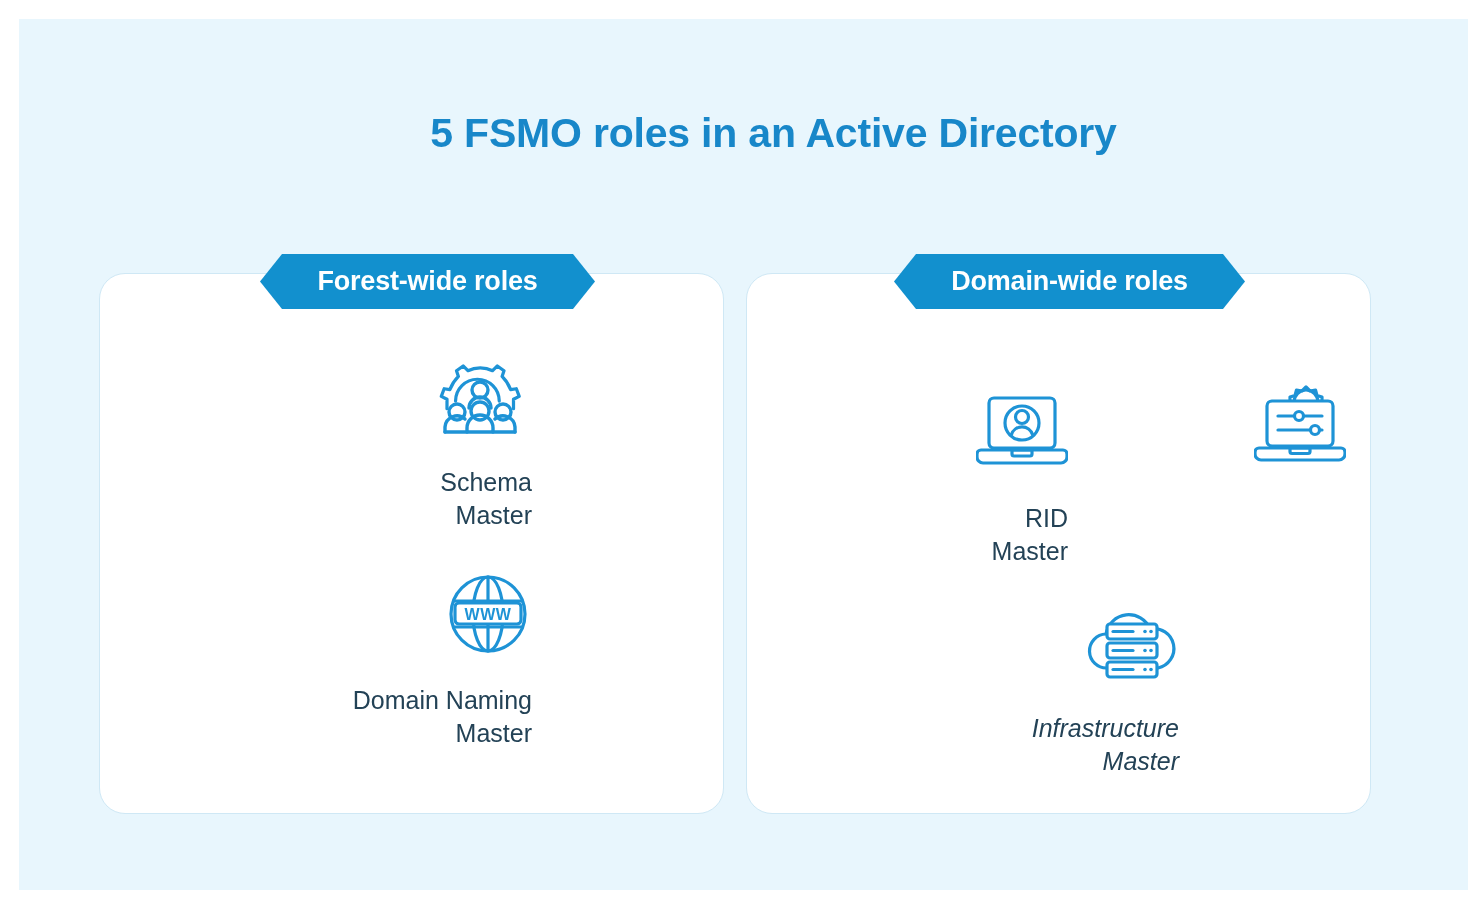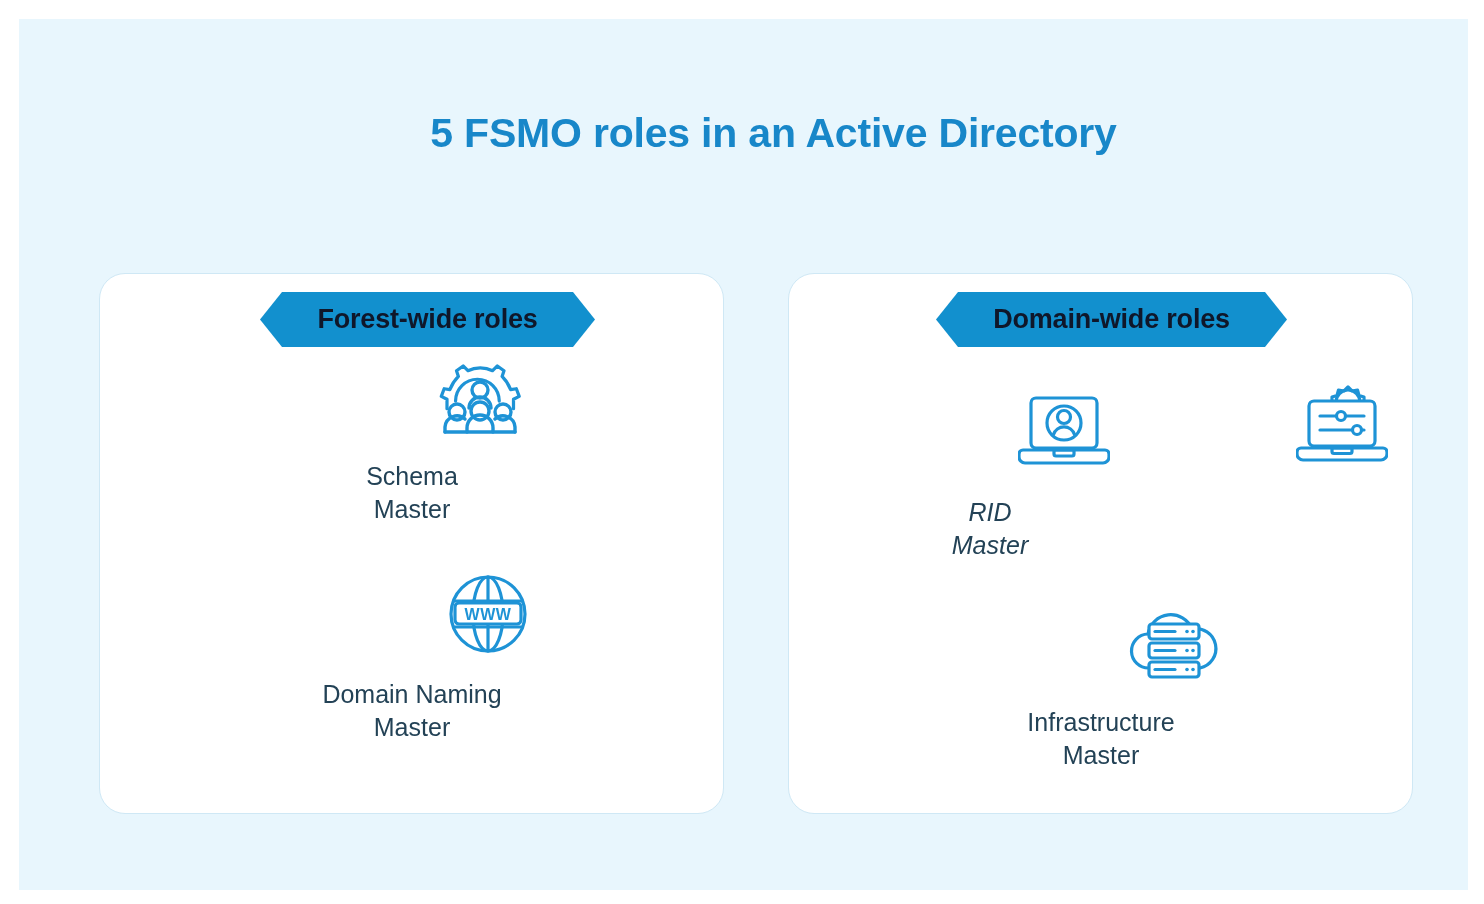--- a/index.html
+++ b/index.html
@@ -41,21 +41,21 @@
   }
 
   
   .group {
     position: absolute;
     top: 235px;
     width: 625px;
     height: 560px;
   }
   #group-forest { left: 80px; }
-  #group-domain { left: 769px; }
+  #group-domain { left: 727px; }
 
   .card {
     position: absolute;
     left: 0;
     top: 19px;
     width: 625px;
     height: 541px;
     background: #ffffff;
     border: 1.5px solid #cfe8f5;
     border-radius: 26px;
@@ -66,58 +66,58 @@
   .banner {
     position: absolute;
     top: 0;
     height: 55px;
     background: #1290ce;
     -webkit-clip-path: polygon(22px 0, 100% 0, calc(100% - 22px) 100%, 0 100%);
     clip-path: polygon(22px 0, calc(100% - 22px) 0, 100% 50%, calc(100% - 22px) 100%, 22px 100%, 0 50%);
     display: flex;
     align-items: center;
     justify-content: center;
-    color: #0f172a;
+    color: #ffffff;
     font-size: 27px;
     font-weight: bold;
     letter-spacing: -0.2px;
     white-space: nowrap;
-    margin-top: 38px;
   }
   #banner-forest { left: 161px; width: 335px; }
   #banner-domain { left: 148px; width: 351px; }
 
   
   .role {
     position: absolute;
     width: 240px;
     text-align: center;
   }
   .role-icon {
     height: 100px;
     display: flex;
     align-items: center;
     justify-content: flex-end;
   }
   .role-label {
-    margin-top: 14px;
+    margin-top: 20px;
     font-size: 25px;
     line-height: 1.33;
     color: #234256;
     white-space: pre-line;
+    text-align: right;
   }
 
   
   #role-schema        { left: 193px; top: 92px; }
   #role-domain-naming { left: 193px; top: 310px; }
 
   
-  #role-rid            { left: 82px;  top: 128px; font-style: italic; }
+  #role-rid            { left: 82px;  top: 128px; }
   #role-pdc            { left: 360px; top: 120px; }
-  #role-infrastructure { left: 193px; top: 338px; }
+  #role-infrastructure { left: 193px; top: 338px; font-style: italic; }
 
   svg { display: block; }
 </style>
 </head>
 <body>
 
 <div id="canvas">
 
   <div id="title">5 FSMO roles in an Active Directory</div>
 

